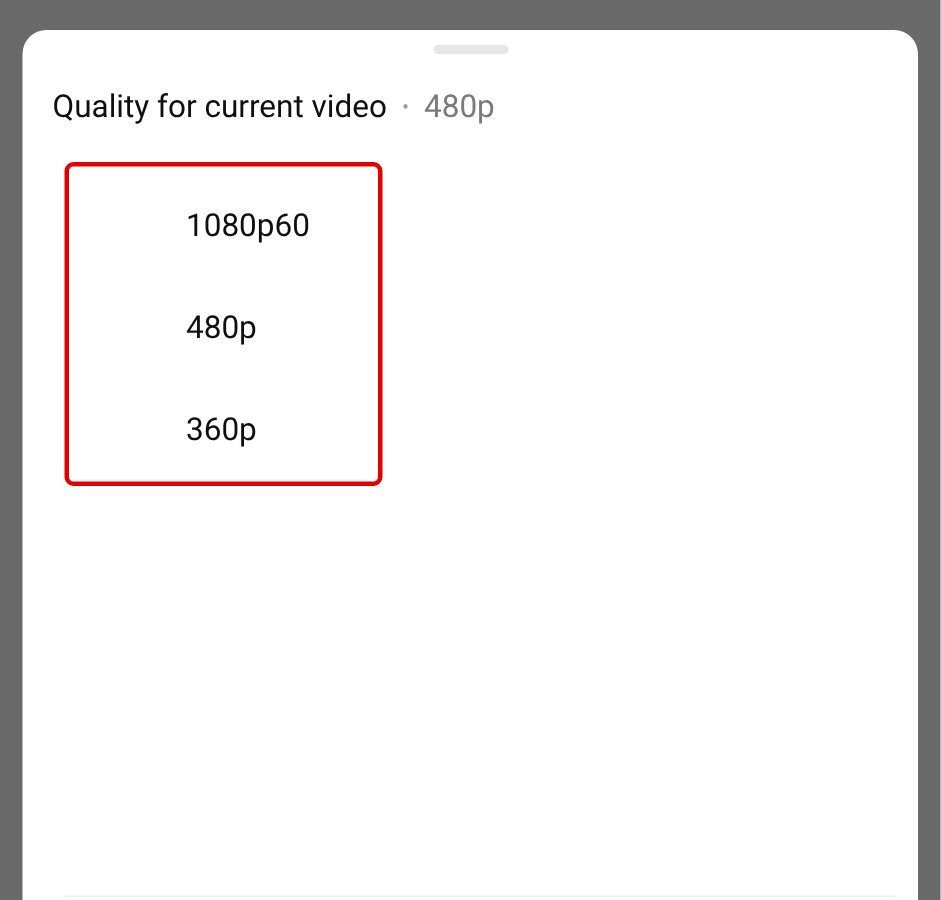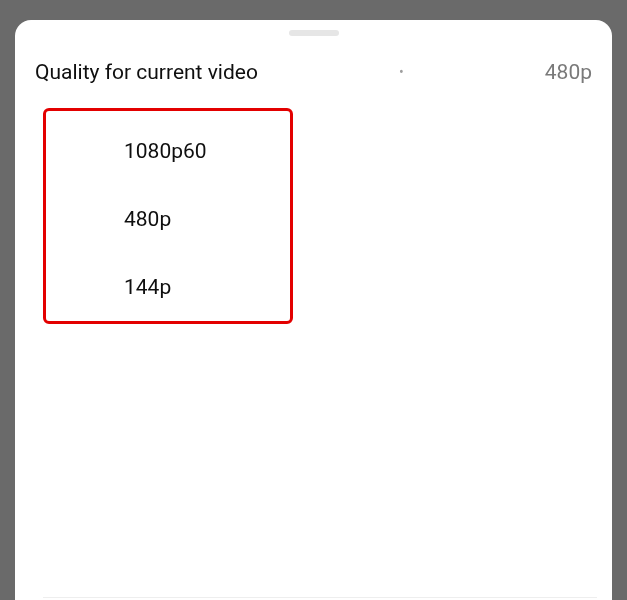--- a/index.html
+++ b/index.html
@@ -30,37 +30,36 @@
       height: 6px;
       background: #e6e6e6;
       border-radius: 3px;
       margin: 0 auto 18px auto;
     }
     .header {
       display: flex;
       align-items: center;
       padding: 6px 20px 24px 20px;
       font-size: 21px;
-      justify-content: space-between;
     }
     .header-title {
       color: #0f0f0f;
     }
     .header-dot {
       color: #9e9e9e;
       margin: 0 10px;
       font-size: 14px;
     }
     .header-current {
       color: #7a7a7a;
     }
     .options {
       position: relative;
       margin-left: 28px;
-      width: 250px;
+      width: 212px;
       border: 3px solid #e30000;
       border-radius: 6px;
       padding-top: 6px;
     }
     .option {
       padding: 22px 0 22px 78px;
       font-size: 21px;
       color: #0f0f0f;
       cursor: pointer;
     }
@@ -86,18 +85,18 @@
   </div>
 
   <div class="options">
     <div class="option">
       <span>1080p60</span>
     </div>
     <div class="option">
       <span>480p</span>
     </div>
     <div class="option">
-      <span>144p</span>
+      <span>360p</span>
     </div>
   </div>
 
   <div class="divider"></div>
 </div>
 
 </body></html>

